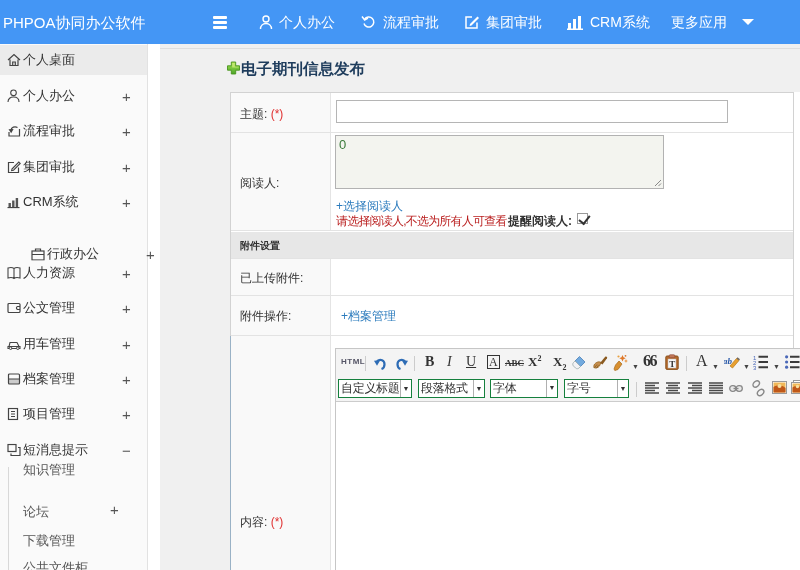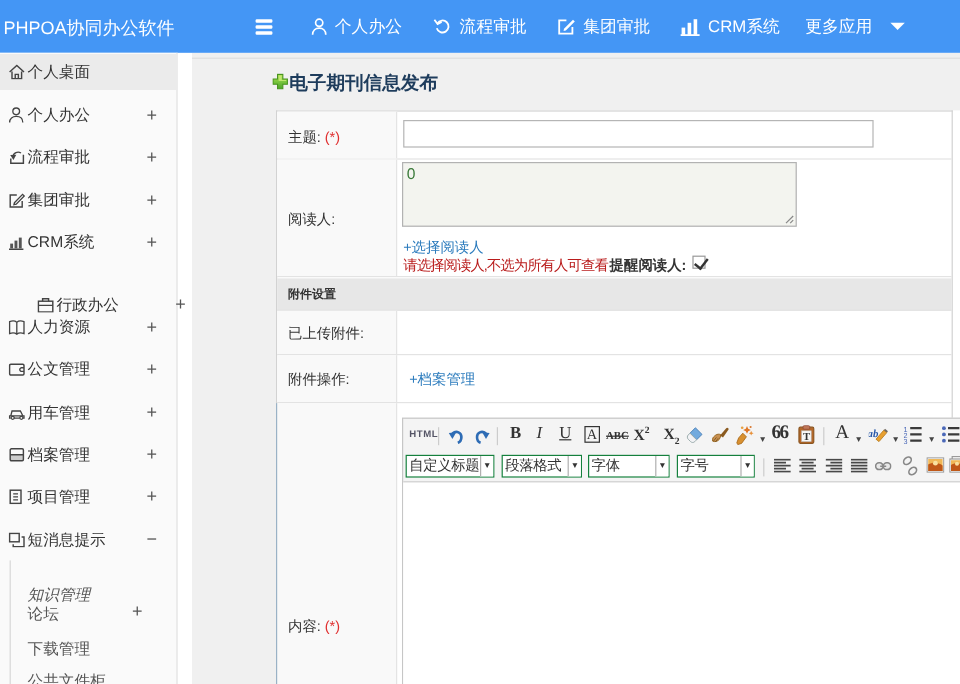--- a/index.html
+++ b/index.html
@@ -173,21 +173,21 @@
       <span class="plus">+</span>
   </div>
   <div class="sitem" style="top:388px;">
     <svg width="14" height="13" viewBox="0 0 14 13">
         <rect x="1" y="1" width="8" height="7" fill="none" stroke="#444" stroke-width="1.2"></rect>
         <path d="M11 4 H13 V12 H4 V10" fill="none" stroke="#444" stroke-width="1.2"></path>
       </svg>
     <span class="txt">短消息提示</span>
       <span class="plus">−</span>
   </div>
-  <div class="sub" style="top:443px;font-style:italic;">知识管理</div>
+  <div class="sub" style="top:417px;">知识管理</div>
   <div class="sub" style="top:459px;">论坛<span style="position:absolute; left:87px; top:-2px; font-size:15px; color:#555;">+</span></div>
   <div class="sub" style="top:488px;">下载管理</div>
   <div class="sub" style="top:515px;">公共文件柜</div>
   <div id="subline"></div>
 </div>
 <div id="plusicon">
   <svg width="13" height="14" viewBox="0 0 13 14">
       <defs>
         <linearGradient id="gp" x1="0" y1="0" x2="0" y2="1">
           <stop offset="0" stop-color="#b0e050"></stop>

